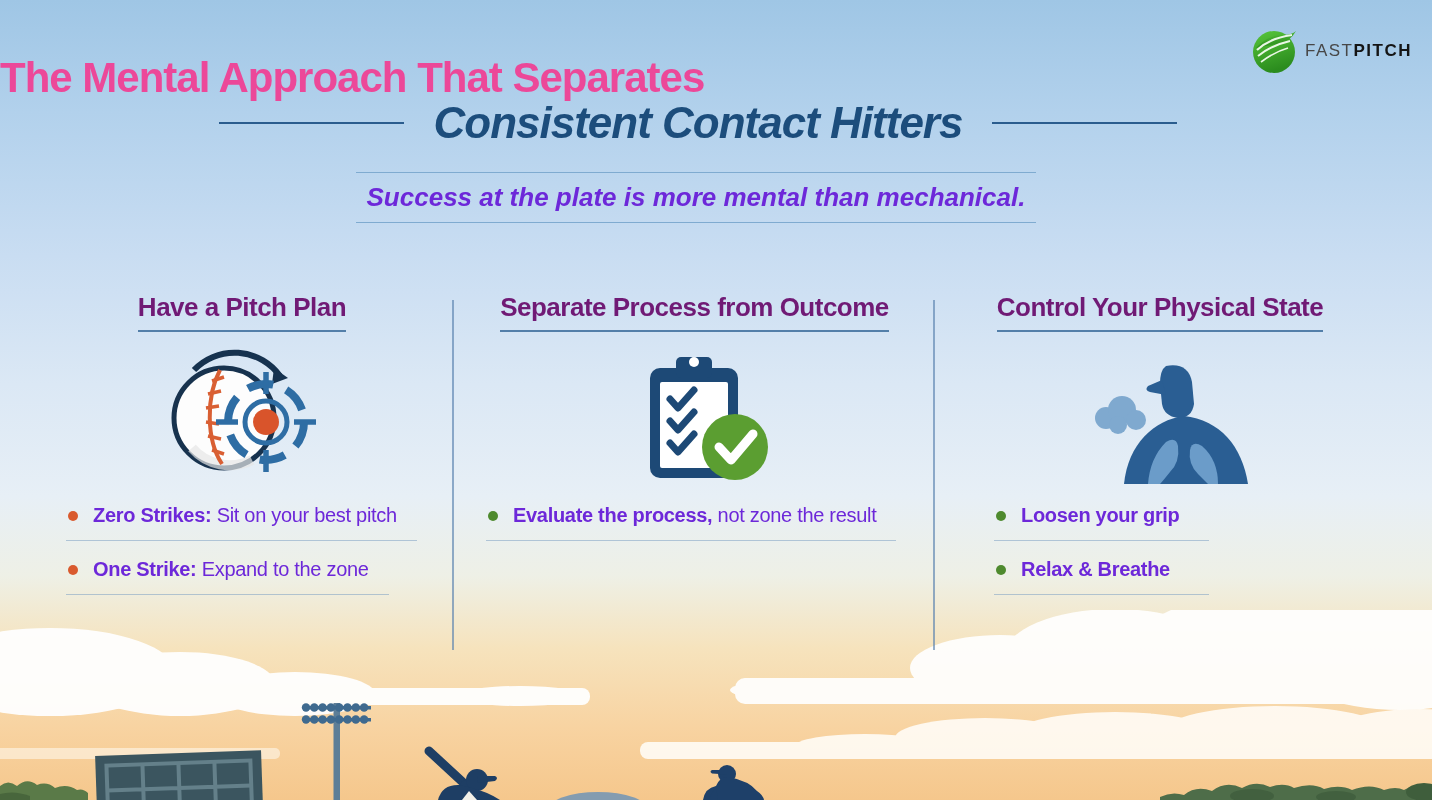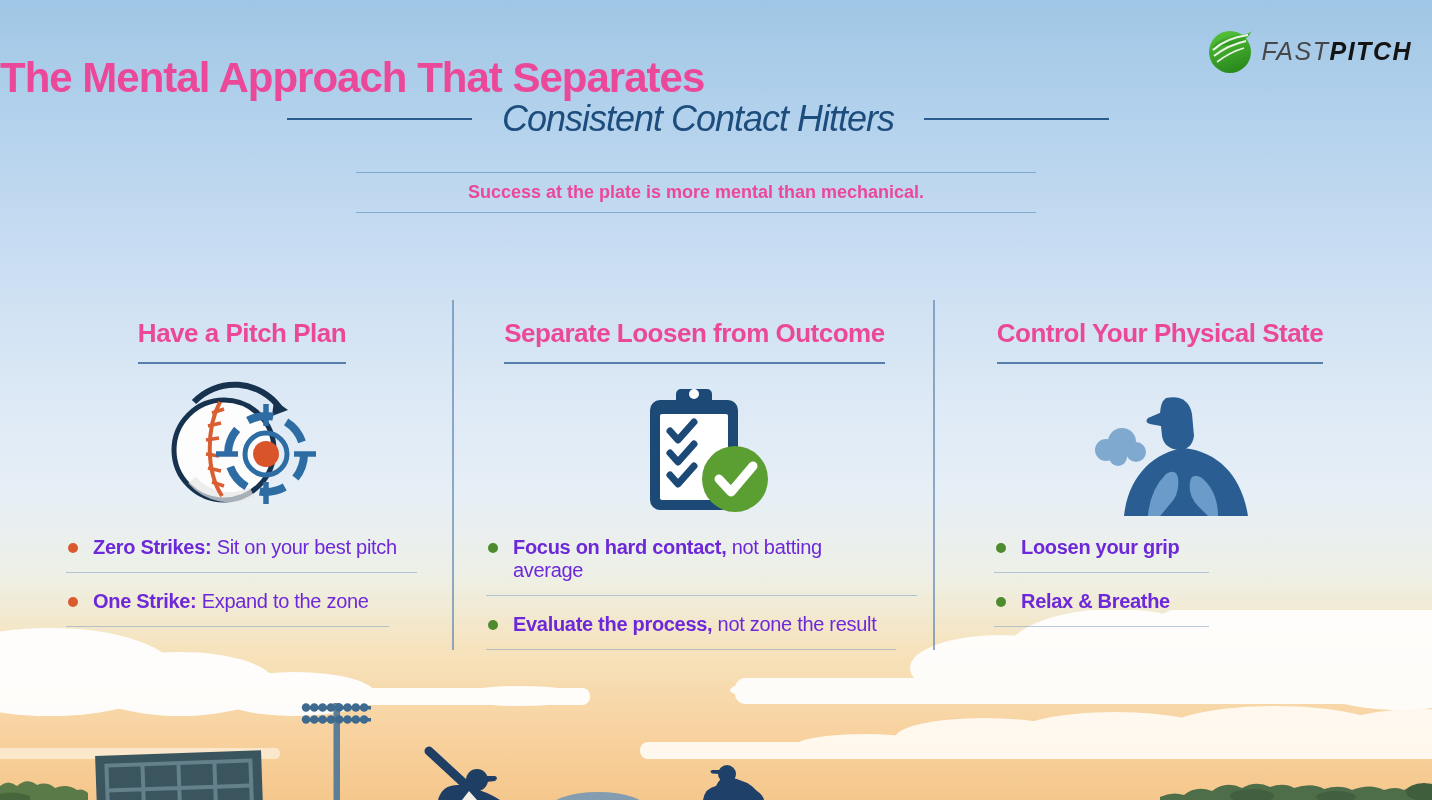--- a/index.html
+++ b/index.html
@@ -15,51 +15,51 @@
   .title1 {
     position:absolute; top:30px; left:0; width:1396px;
     text-align:left; font-size:42px; font-weight:bold;
     color:#ec4899; letter-spacing:-1px;margin-top:24px;
   }
   .title-row2 {
     position:absolute; top:98px; left:0; width:1396px;
     display:flex; align-items:center; justify-content:center; gap:30px;
   }
   .title2 {
-    font-size:36px; font-weight:normal; font-style:italic;
+    font-size:44px; font-weight:bold; font-style:italic;
     color:#1c4d7c; letter-spacing:-1px;
   }
   .dash { width:185px; height:2.5px; background:#2a5c8e; }
   .subtitle-box {
     position:absolute; top:172px; left:356px; width:680px;
     border-top:1.5px solid #7fabd0; border-bottom:1.5px solid #7fabd0;
     padding:9px 0; text-align:center;
   }
   .subtitle {
-    font-size:18px; font-weight:bold; color:#ec4899;
+    font-size:26px; font-weight:bold; font-style:italic; color:#6d28d9;
   }
   
   .logo {
     position:absolute; top:28px; right:20px;
     display:flex; align-items:center; gap:7px;
   }
-  .logo-text { font-size:25px; font-style:italic; letter-spacing:1.5px; }
+  .logo-text { font-size:17px; letter-spacing:1.5px; }
   .logo-text .lt1 { color:#474747; font-weight:normal; }
   .logo-text .lt2 { color:#141414; font-weight:bold; }
   
   .col {
     position:absolute; top:292px; text-align:center; z-index:3;
   }
   .col-1 { left:52px;  width:380px; }
   .col-2 { left:472px; width:445px; }
   .col-3 { left:980px; width:360px; }
   .col h2 {
     display:inline-block; font-size:26px; font-weight:bold;
-    color:#ec4899; letter-spacing:-0.5px;
-    border-bottom:2px solid #537fa9; padding-bottom:13px;margin-top:26px;
+    color:#701a75; letter-spacing:-0.5px;
+    border-bottom:2px solid #537fa9; padding-bottom:7px;
   }
   .icon-wrap {
     height:148px; margin:12px 0 12px;
     display:flex; align-items:center; justify-content:center;
   }
   .col ul { list-style:none; text-align:left; margin-left:14px; }
   .col li {
     position:relative; font-size:20px; color:#6d28d9;
     padding:0 20px 13px 27px; margin-bottom:17px;
     border-bottom:1.5px solid rgba(125,160,195,.55);
@@ -131,38 +131,37 @@
       <circle cx="104" cy="74" r="13" fill="#d9542b"></circle>
     </svg>
   </div>
   <ul>
     <li><span class="dot"></span><span class="blabel">Zero Strikes:</span><span> Sit on your best pitch</span></li>
     <li><span class="dot"></span><span class="blabel">One Strike:</span><span> Expand to the zone</span></li>
   </ul>
 </div>
 
 <div class="col col-2">
-  <h2>Separate Loosen from Outcome</h2>
+  <h2>Separate Process from Outcome</h2>
   <div class="icon-wrap">
     <svg width="150" height="132" viewBox="0 0 150 132">
       <rect x="30" y="16" width="88" height="110" rx="10" fill="#1d4976"></rect>
       <rect x="40" y="30" width="68" height="86" fill="#ffffff" rx="2"></rect>
       <rect x="56" y="5" width="36" height="21" rx="5" fill="#1d4976"></rect>
       <circle cx="74" cy="10" r="5" fill="#ffffff"></circle>
       <g stroke="#1d4976" stroke-width="7" fill="none" stroke-linecap="round" stroke-linejoin="round">
         <path d="M50,47 l8,9 l16,-18"></path>
         <path d="M50,69 l8,9 l16,-18"></path>
         <path d="M50,91 l8,9 l16,-18"></path>
       </g>
       <circle cx="115" cy="95" r="33" fill="#5b9e31"></circle>
       <path d="M99,95 l12,13 l22,-26" stroke="#ffffff" stroke-width="9" fill="none" stroke-linecap="round" stroke-linejoin="round"></path>
     </svg>
   </div>
   <ul>
-    <li><span class="dot"></span><span class="blabel">Focus on hard contact,</span><span> not batting average</span></li>
     <li><span class="dot"></span><span class="blabel">Evaluate the process,</span><span> not zone the result</span></li>
   </ul>
 </div>
 
 <div class="col col-3">
   <h2>Control Your Physical State</h2>
   <div class="icon-wrap">
     <svg width="180" height="132" viewBox="0 0 180 132">
       <g fill="#7fa9cf">
         <circle cx="36" cy="66" r="11"></circle>

